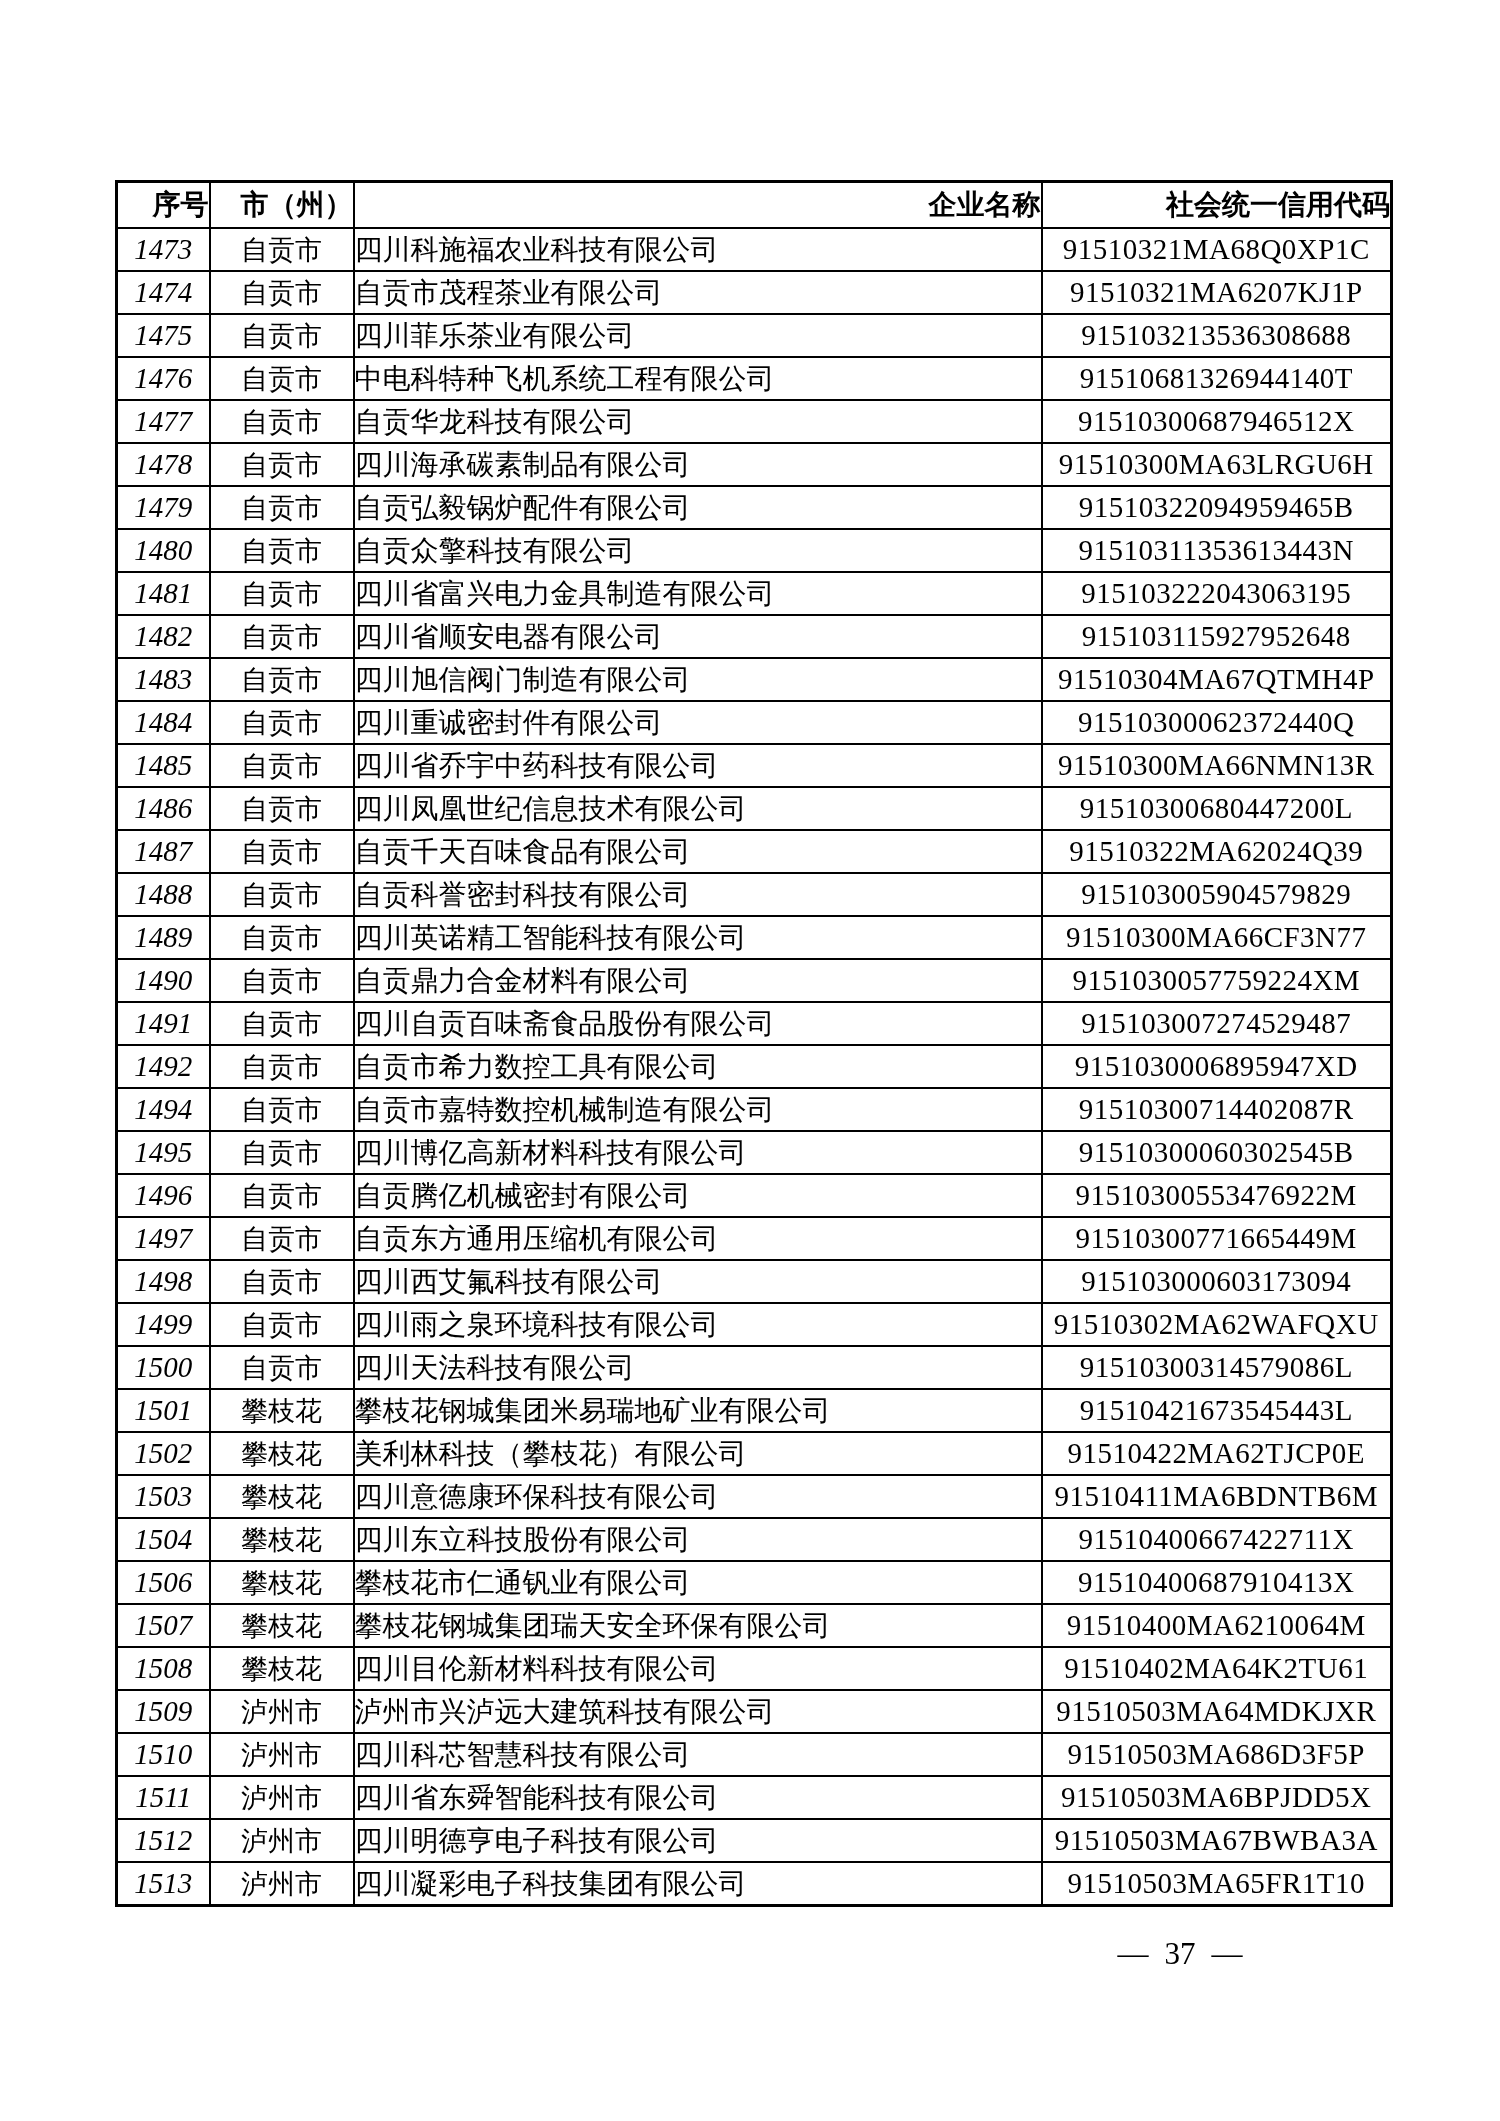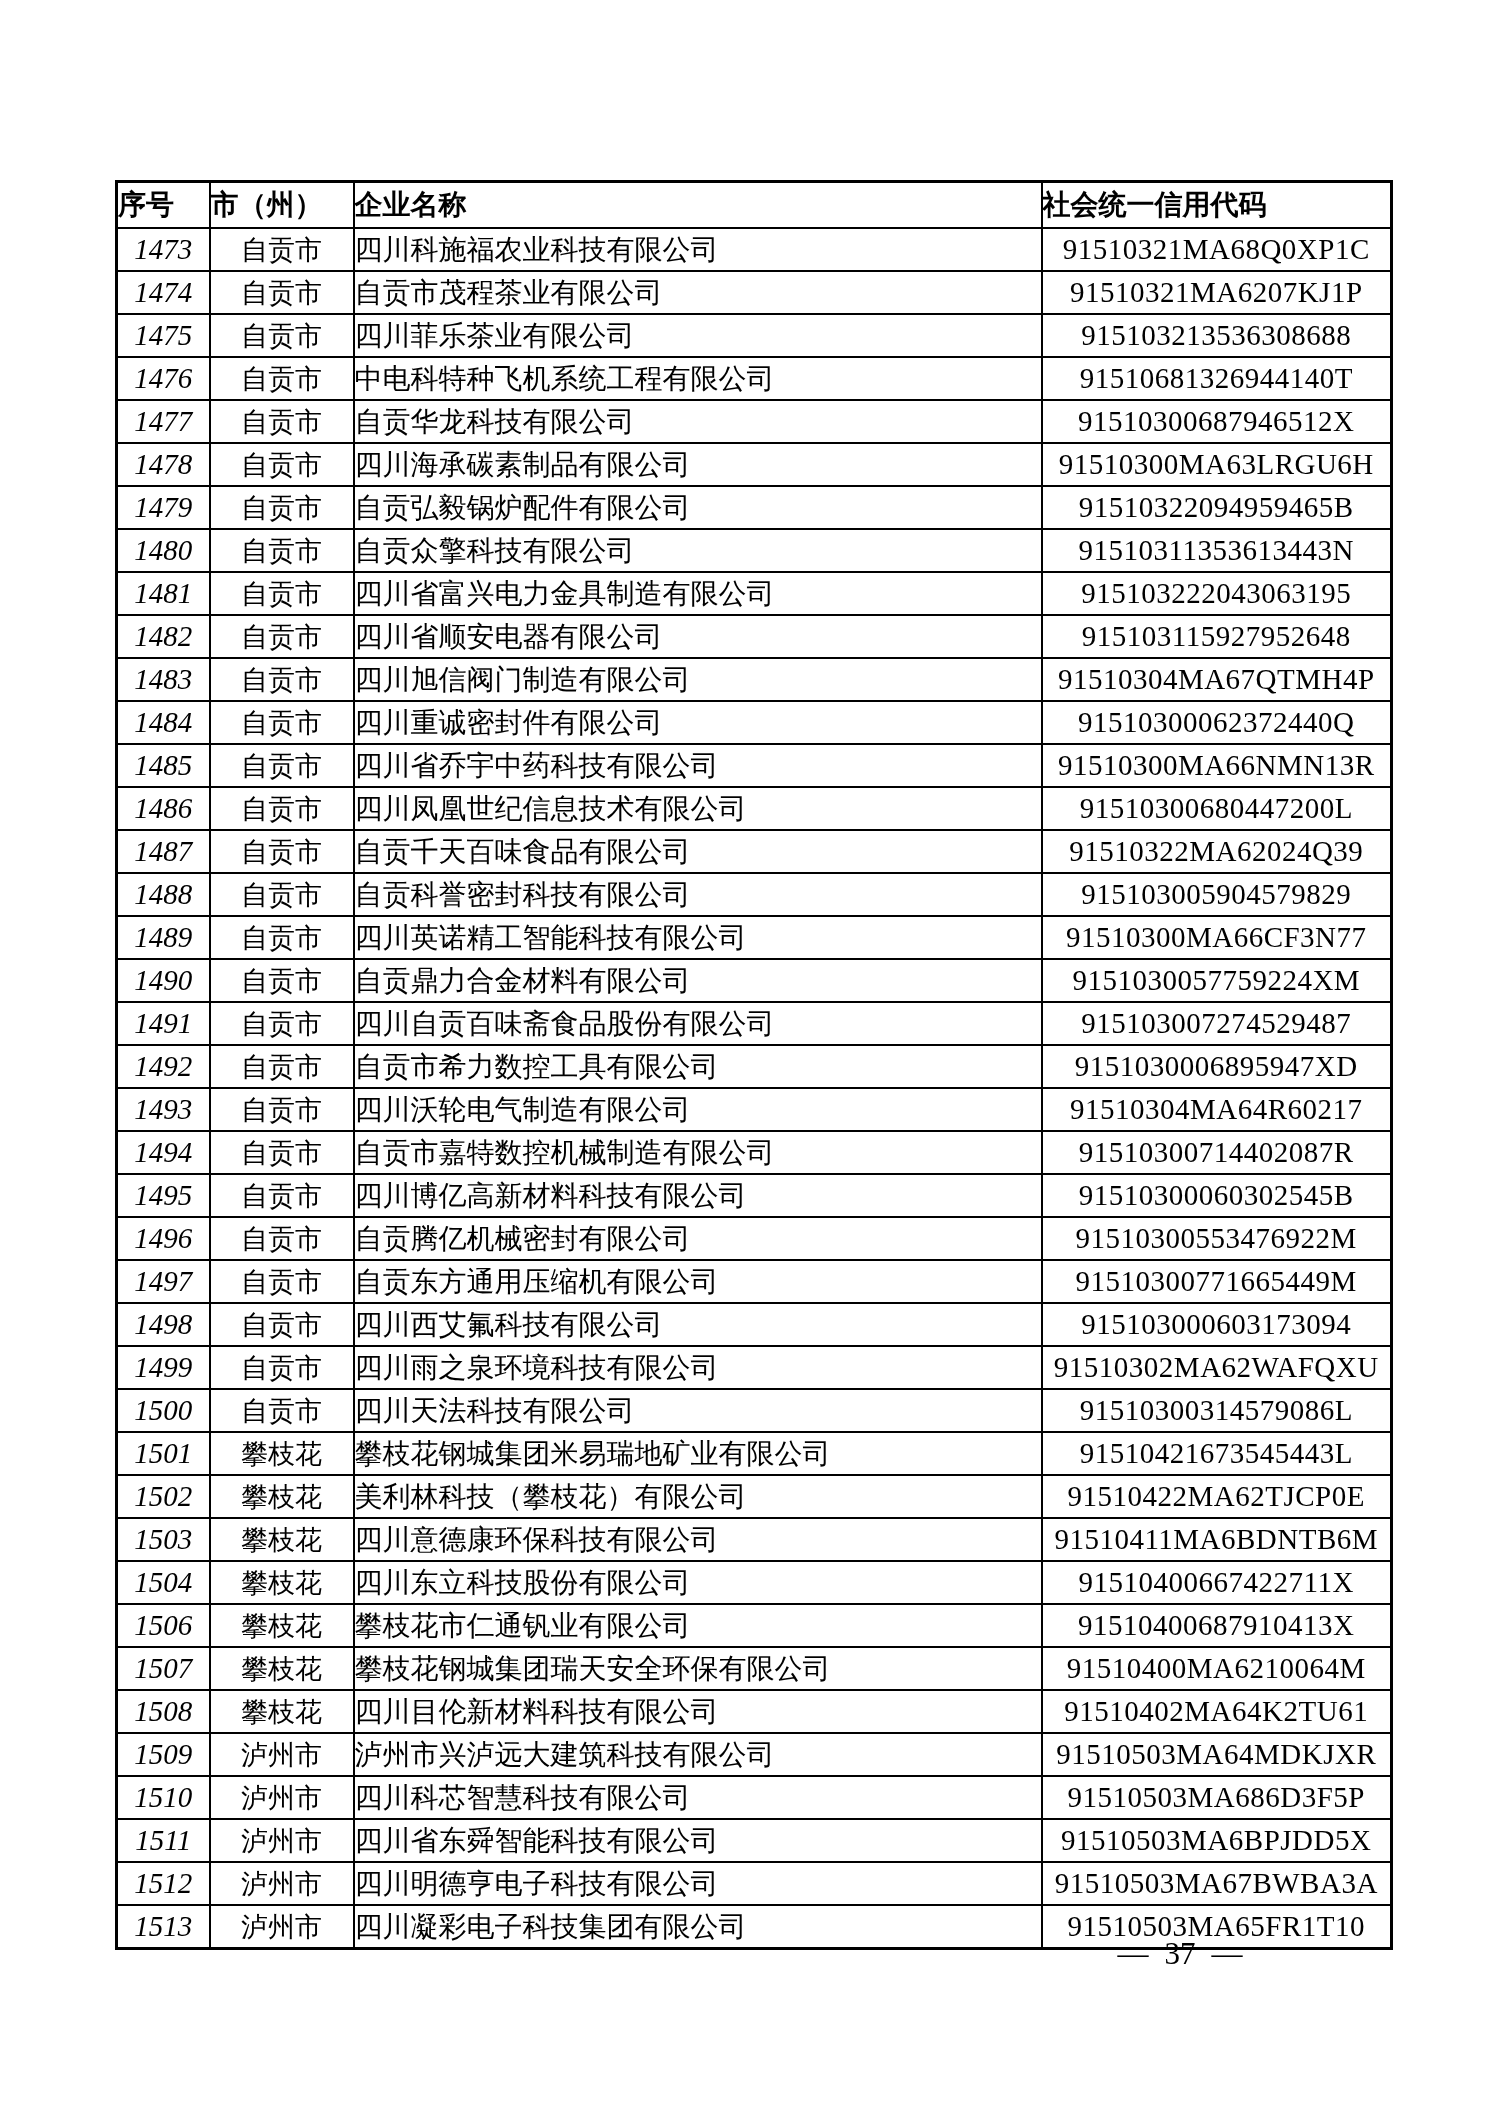--- a/index.html
+++ b/index.html
@@ -30,21 +30,21 @@
     border: 2px solid #000000;
     padding: 0;
     vertical-align: middle;
     overflow: hidden;
     white-space: nowrap;
   }
   table.doc-table thead th {
     height: 44px;
     font-size: 28px;
     font-weight: bold;
-    text-align: left;
+    text-align: right;
     font-family: "Liberation Serif", "DejaVu Serif", serif;
   }
   table.doc-table tbody td {
     height: 41px;
   }
   td.no {
     text-align: center;
     font-size: 29px;
     font-family: "Liberation Serif", "DejaVu Serif", serif;
     font-style: italic;
@@ -215,26 +215,20 @@
           <td class="name">四川自贡百味斋食品股份有限公司</td>
           <td class="code">915103007274529487</td>
         </tr>
         <tr>
           <td class="no">1492</td>
           <td class="city">自贡市</td>
           <td class="name">自贡市希力数控工具有限公司</td>
           <td class="code">9151030006895947XD</td>
         </tr>
         <tr>
-          <td class="no">1493</td>
-          <td class="city">自贡市</td>
-          <td class="name">四川沃轮电气制造有限公司</td>
-          <td class="code">91510304MA64R60217</td>
-        </tr>
-        <tr>
           <td class="no">1494</td>
           <td class="city">自贡市</td>
           <td class="name">自贡市嘉特数控机械制造有限公司</td>
           <td class="code">91510300714402087R</td>
         </tr>
         <tr>
           <td class="no">1495</td>
           <td class="city">自贡市</td>
           <td class="name">四川博亿高新材料科技有限公司</td>
           <td class="code">91510300060302545B</td>

